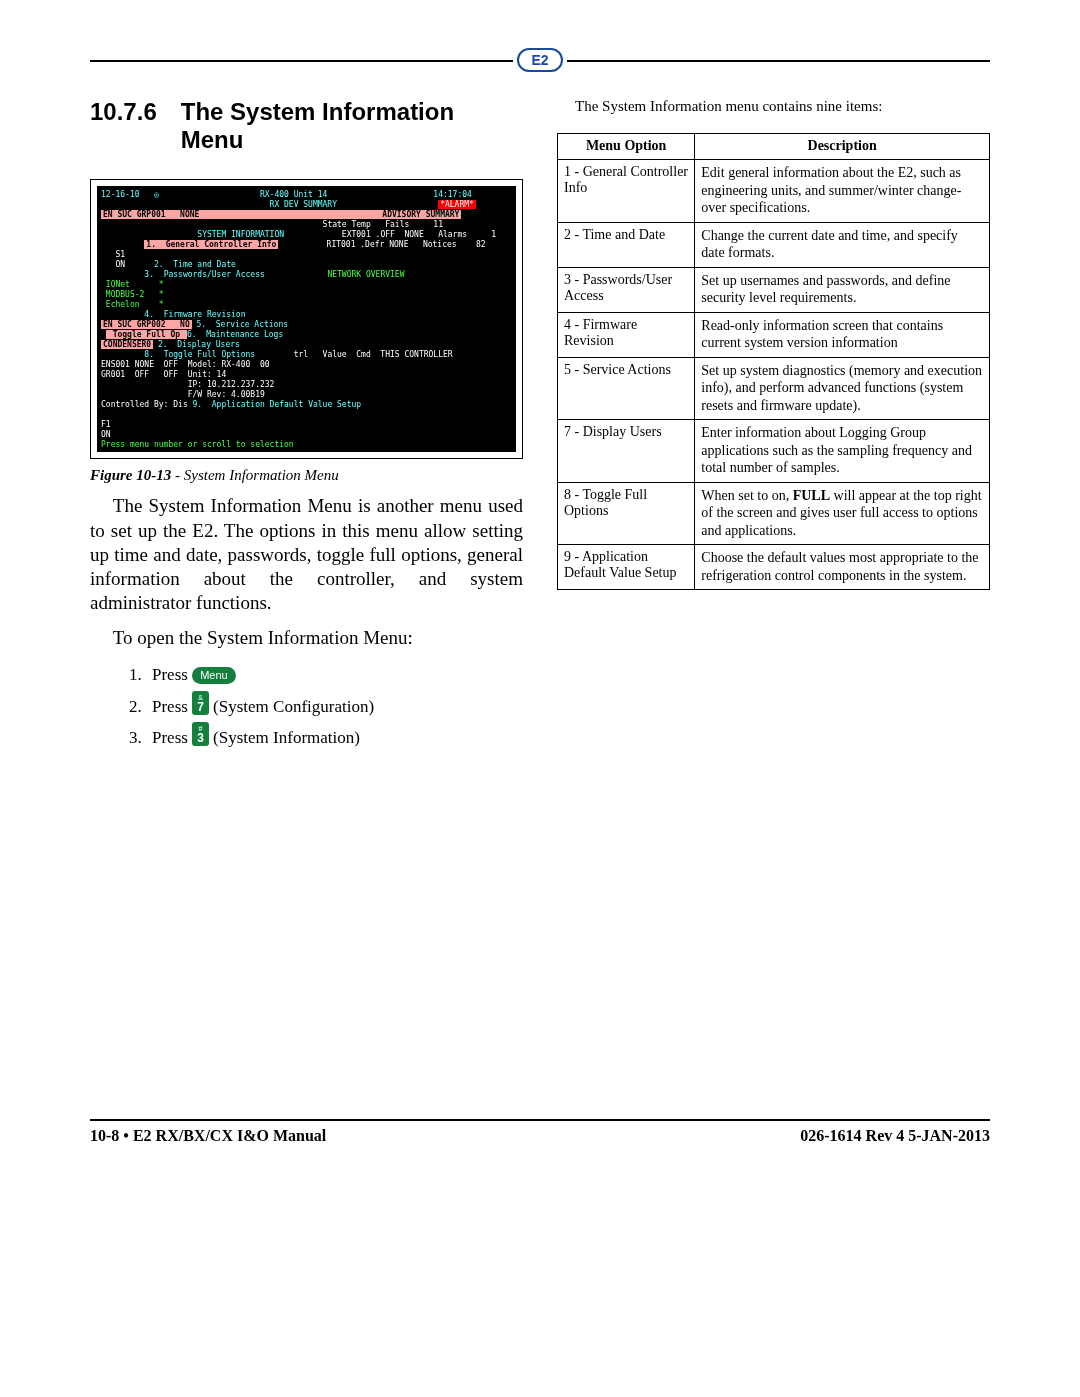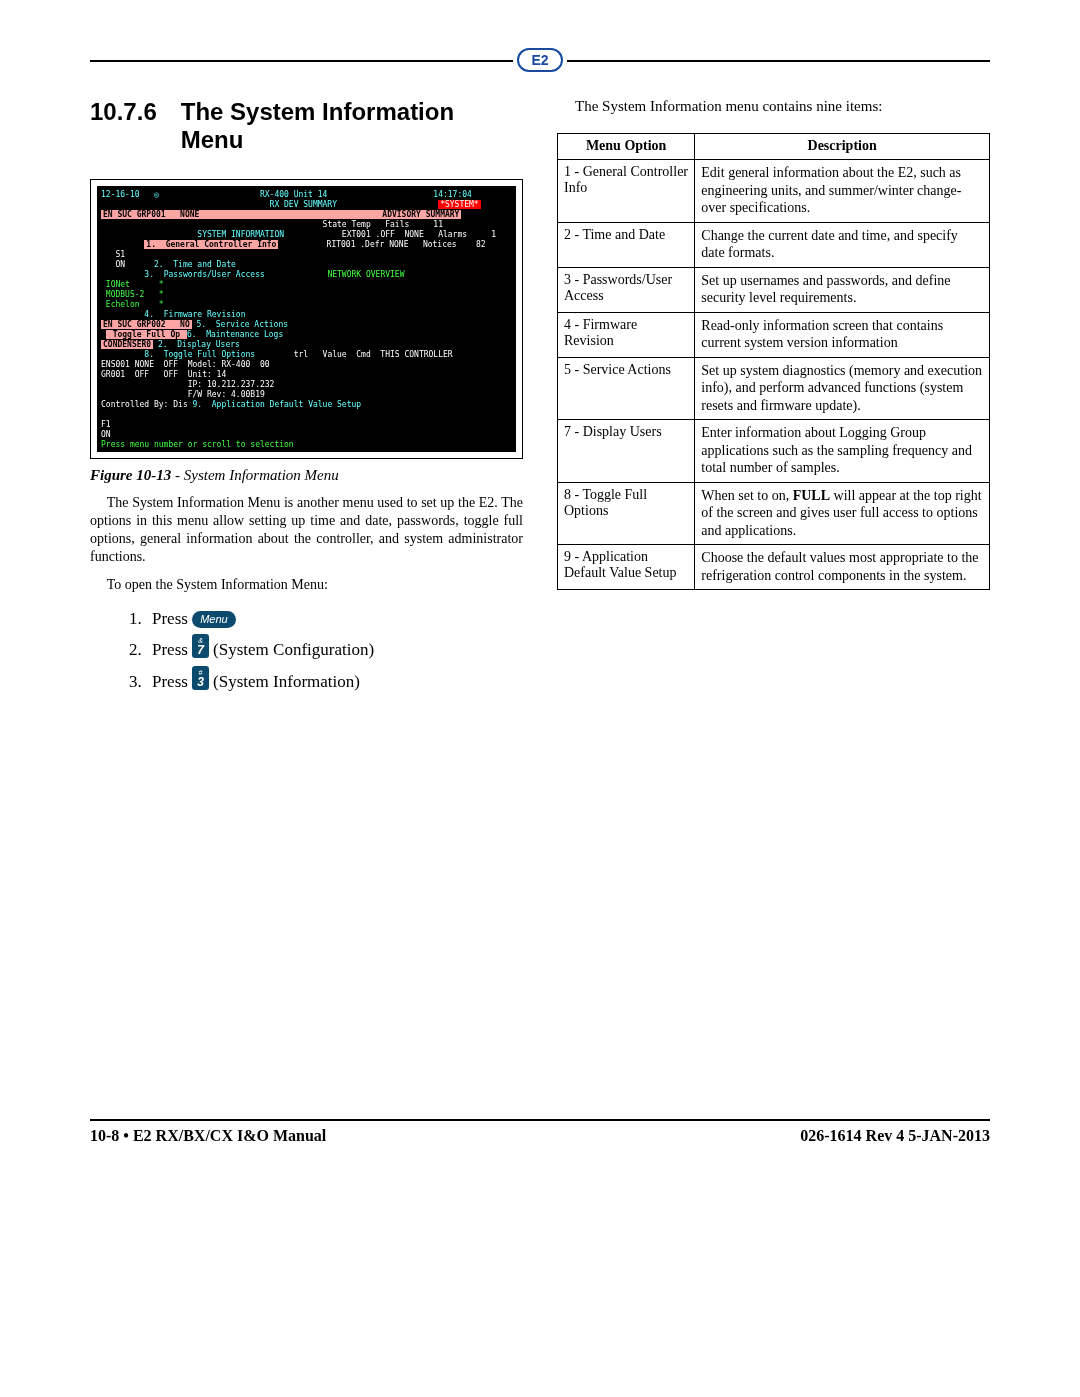--- a/index.html
+++ b/index.html
@@ -67,47 +67,46 @@
   .term .rbg{background:#ff0000;color:#fff;padding:0 2px}
   .term .gtxt{color:#44ff44}
   .term pre{margin:0;white-space:pre}
   .fig-caption{
     font-size:15px;
     margin:6px 0 10px 0;
   }
   .fig-caption .lbl{font-weight:700;font-style:italic}
   .fig-caption .txt{font-style:italic}
   .body-text{
-    font-size:14px;
+    font-size:19px;
     line-height:1.28;
     margin:0 0 10px 0;
     text-align:justify;
   }
   .body-text.first-indent{text-indent:1.2em}
   .steps{
     list-style:decimal;
     padding-left:56px;
     margin:4px 0 0 0;
   }
   .steps li{
     font-size:17px;
     line-height:1.8;
     padding-left:6px;
   }
   .keycap{
     display:inline-block;
-    background:#0c4a6e;
+    background:#15803d;
     color:#fff;
     font-family:Arial,Helvetica,sans-serif;
     font-size:11px;
     line-height:1;
     padding:3px 5px 2px 5px;
     border-radius:3px;
     vertical-align:1px;
-    font-style:italic;
   }
   .keycap.oval{border-radius:10px;padding:3px 8px}
   .keycap .top{display:block;font-size:7px;text-align:center}
   .keycap .btm{display:block;font-size:12px;font-weight:700;text-align:center}
   .r-intro{
     font-size:15px;
     margin:0 0 18px 0;
     text-indent:1.2em;
   }
   table.menu-tbl{
@@ -155,21 +154,21 @@
 
     <div class="col">
       <h1 class="section-title">
         <span class="num">10.7.6</span>
         <span class="txt">The System Information Menu</span>
       </h1>
 
       <div class="screenshot">
         <div class="term">
 <pre><span class="cyan">12-16-10   ◎                     RX-400 Unit 14                      14:17:04</span>
-<span class="cyan">                                   RX DEV SUMMARY                     </span><span class="rbg">*SYSTEM*</span>
+<span class="cyan">                                   RX DEV SUMMARY                     </span><span class="rbg">*ALARM*</span>
 <span class="wbg">EN SUC GRP001   NONE                                      ADVISORY SUMMARY</span>
                                               <span>State Temp   Fails     11</span>
           <span class="cyan">          SYSTEM INFORMATION          </span>  <span>EXT001 .OFF  NONE   Alarms     1</span>
          <span class="wbg">1.  General Controller Info</span>          <span>RIT001 .Defr NONE   Notices    82</span>
 <span>   S1
    ON</span>      <span class="cyan">2.  Time and Date</span>
          <span class="cyan">3.  Passwords/User Access</span>             <span class="gtxt">NETWORK OVERVIEW
  IONet      *
  MODBUS-2   *
  Echelon    *</span>

